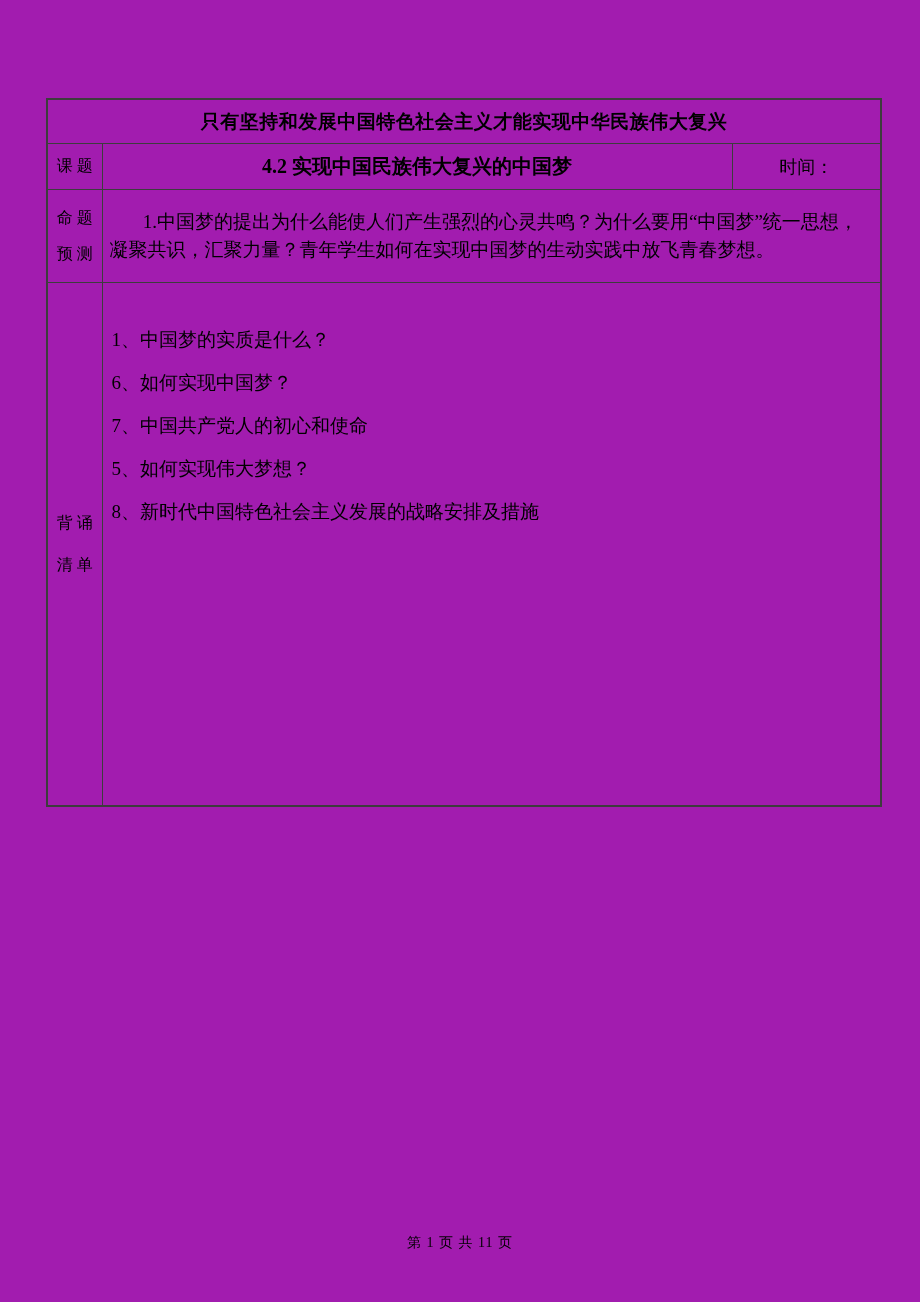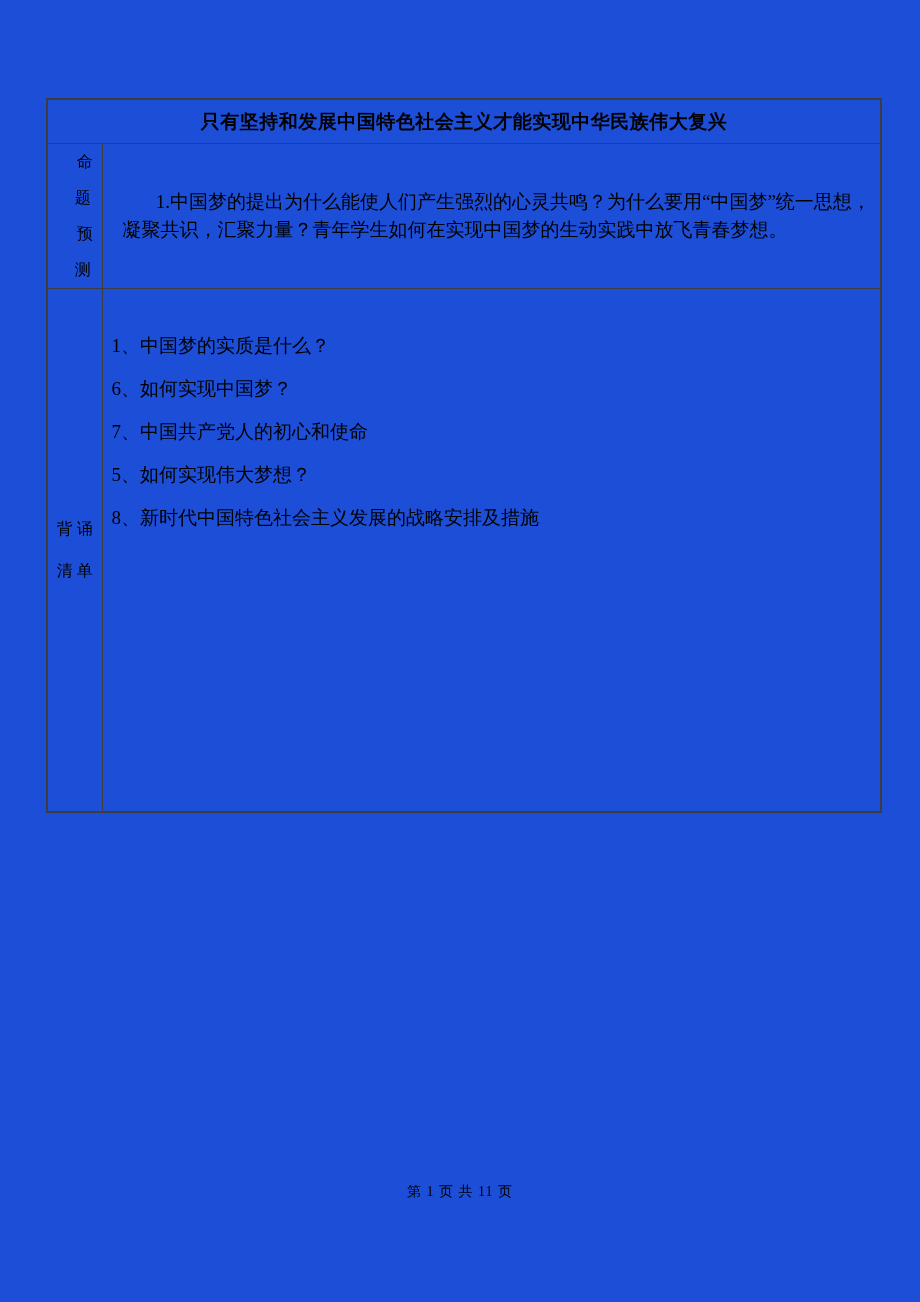--- a/index.html
+++ b/index.html
@@ -10,21 +10,21 @@
   body {
     width: 920px;
     height: 1302px;
     position: relative;
     font-family: "Liberation Serif", "DejaVu Serif", serif;
     color: #000000;
   }
   .page {
     position: absolute;
     inset: 0;
-    background: #1d4ed8;
+    background: #a21caf;
     overflow: hidden;
   }
   table.doc-table {
     position: absolute;
     left: 46px;
     top: 98px;
     width: 834px;
     border-collapse: collapse;
     table-layout: fixed;
     border: 2px solid #3d3d3d;
@@ -57,21 +57,21 @@
     font-size: 20px;
   }
   .time-cell {
     text-align: center;
     font-size: 18px;
   }
   
   tr.row-exam td { height: 98px; }
   tr.row-exam .lline { display: block; line-height: 30px; }
   
-  tr.row-predict td { height: 84px; padding-left: 20px; }
+  tr.row-predict td { height: 84px; }
   tr.row-predict .lline { display: block; line-height: 36px; }
   
   tr.row-recite td { height: 475px; }
   tr.row-recite .lline { display: block; line-height: 42px; }
 
   .content-cell {
     padding: 4px 8px 4px 7px;
     font-size: 19px;
   }
   .para-exam {
@@ -91,21 +91,21 @@
     padding: 47px 8px 0 9px;
     font-size: 19px;
   }
   .list-item {
     margin: 0 0 24px 0;
     line-height: 19px;
     white-space: nowrap;
   }
   .footer {
     position: absolute;
-    top: 1183px;
+    top: 1234px;
     left: 0;
     width: 920px;
     text-align: center;
     font-size: 14px;
     letter-spacing: 1px;
   }
 </style>
 </head>
 <body>
 
@@ -115,20 +115,25 @@
     <colgroup>
       <col style="width:55px">
       <col style="width:630px">
       <col style="width:149px">
     </colgroup>
     <tbody>
       <tr class="row-title">
         <td colspan="3">只有坚持和发展中国特色社会主义才能实现中华民族伟大复兴</td>
       </tr>
 
+      <tr class="row-topic">
+        <td class="label-cell">课题</td>
+        <td class="topic-cell">4.2 实现中国民族伟大复兴的中国梦</td>
+        <td class="time-cell">时间：</td>
+      </tr>
 
 
       <tr class="row-predict">
         <td class="label-cell">
           <span class="lline">命题</span>
           <span class="lline">预测</span>
         </td>
         <td class="content-cell" colspan="2">
           <p class="para-predict">1.中国梦的提出为什么能使人们产生强烈的心灵共鸣？为什么要用“中国梦”统一思想，凝聚共识，汇聚力量？青年学生如何在实现中国梦的生动实践中放飞青春梦想。</p>
         </td>

